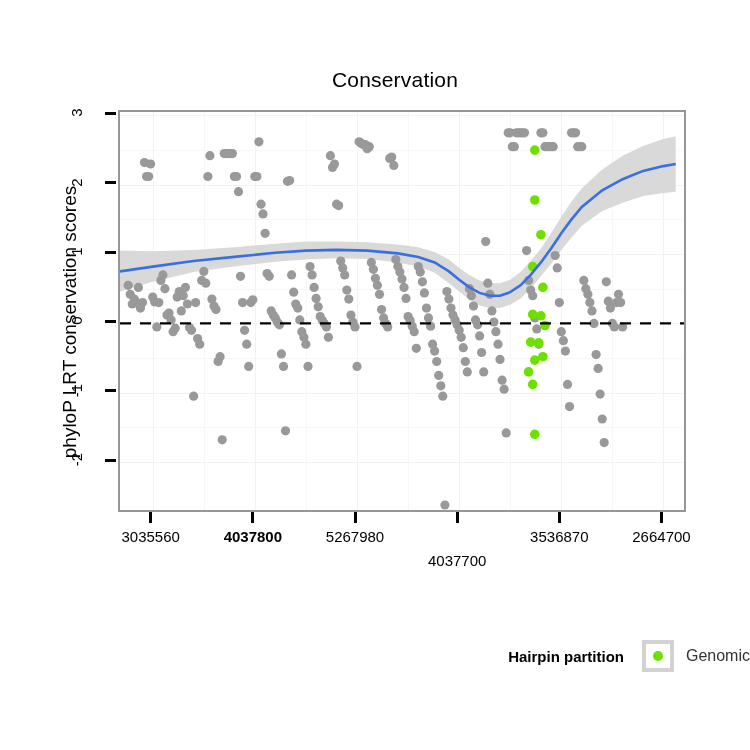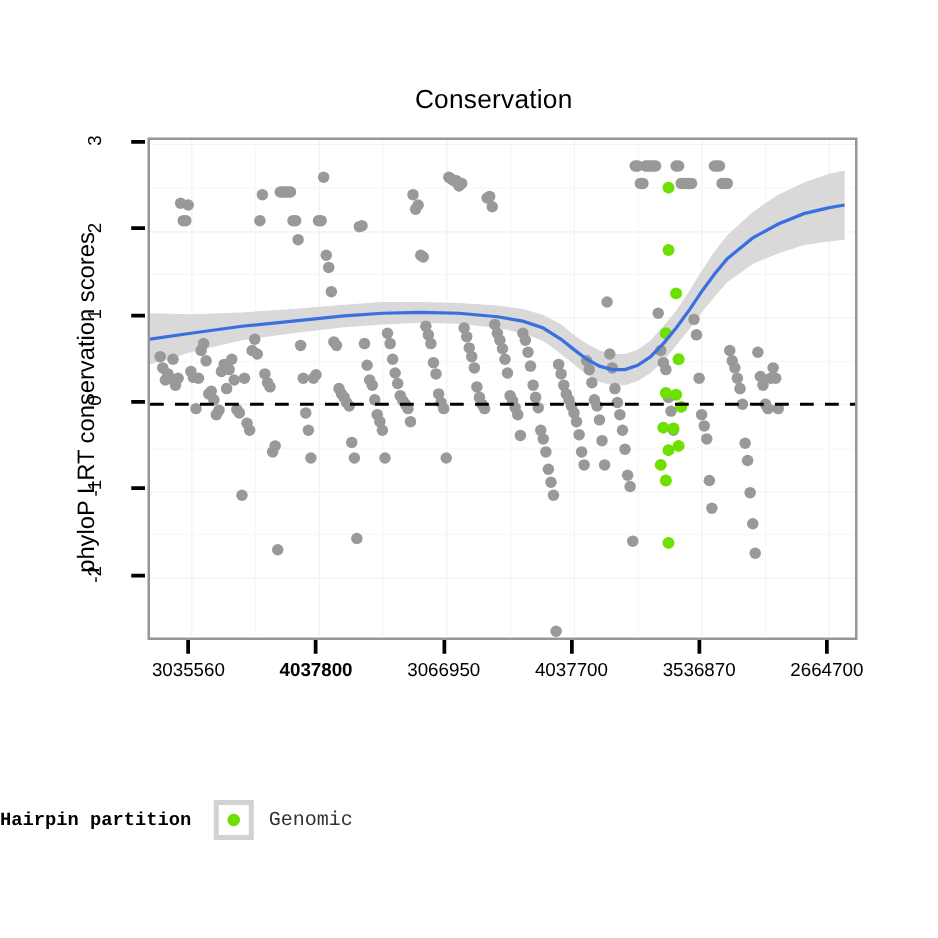--- a/index.html
+++ b/index.html
@@ -110,23 +110,22 @@
     width: 110px;
     top: 418px;
   }
   #legend {
     position: absolute;
     left: 0;
     top: 640px;
     width: 750px;
     display: flex;
     align-items: center;
-    justify-content: flex-start;
+    justify-content: flex-end;
     gap: 0px;
-    font-family: Liberation Mono, monospace;
   }
   #legend-title {
     font-size: 15px;
     font-weight: bold;
     color: #000;
     margin-right: 18px;
   }
   #legend-key {
     width: 32px;
     height: 32px;
@@ -471,22 +470,22 @@
         <div class="ylabel" style="top: -5.53448px;">3</div>
         <div class="ylabel" style="top: 63.7759px;">2</div>
         <div class="ylabel" style="top: 133.086px;">1</div>
         <div class="ylabel" style="top: 202.397px;">0</div>
         <div class="ylabel" style="top: 271.707px;">-1</div>
         <div class="ylabel" style="top: 341.017px;">-2</div>
       </div>
     <div id="x-tick-labels">
         <div class="xlabel" style="left: -22.3094px;">3035560</div>
         <div class="xlabel" style="left: 79.8489px; font-weight: bold;">4037800</div>
-        <div class="xlabel" style="left: 182.007px;">3066950</div>
-        <div class="xlabel" style="left: 284.165px;">4037700</div>
+        <div class="xlabel" style="left: 182.007px;">5267980</div>
+        <div class="xlabel" style="left: 284.165px; margin-top: 24px;">4037700</div>
         <div class="xlabel" style="left: 386.324px;">3536870</div>
         <div class="xlabel" style="left: 488.482px;">2664700</div>
       </div>
   </div>
 
 
   <div id="legend">
     <span id="legend-title">Hairpin partition</span>
     <span id="legend-key">
       <span id="legend-key-dot" style="background: rgb(110, 224, 0);"></span>

